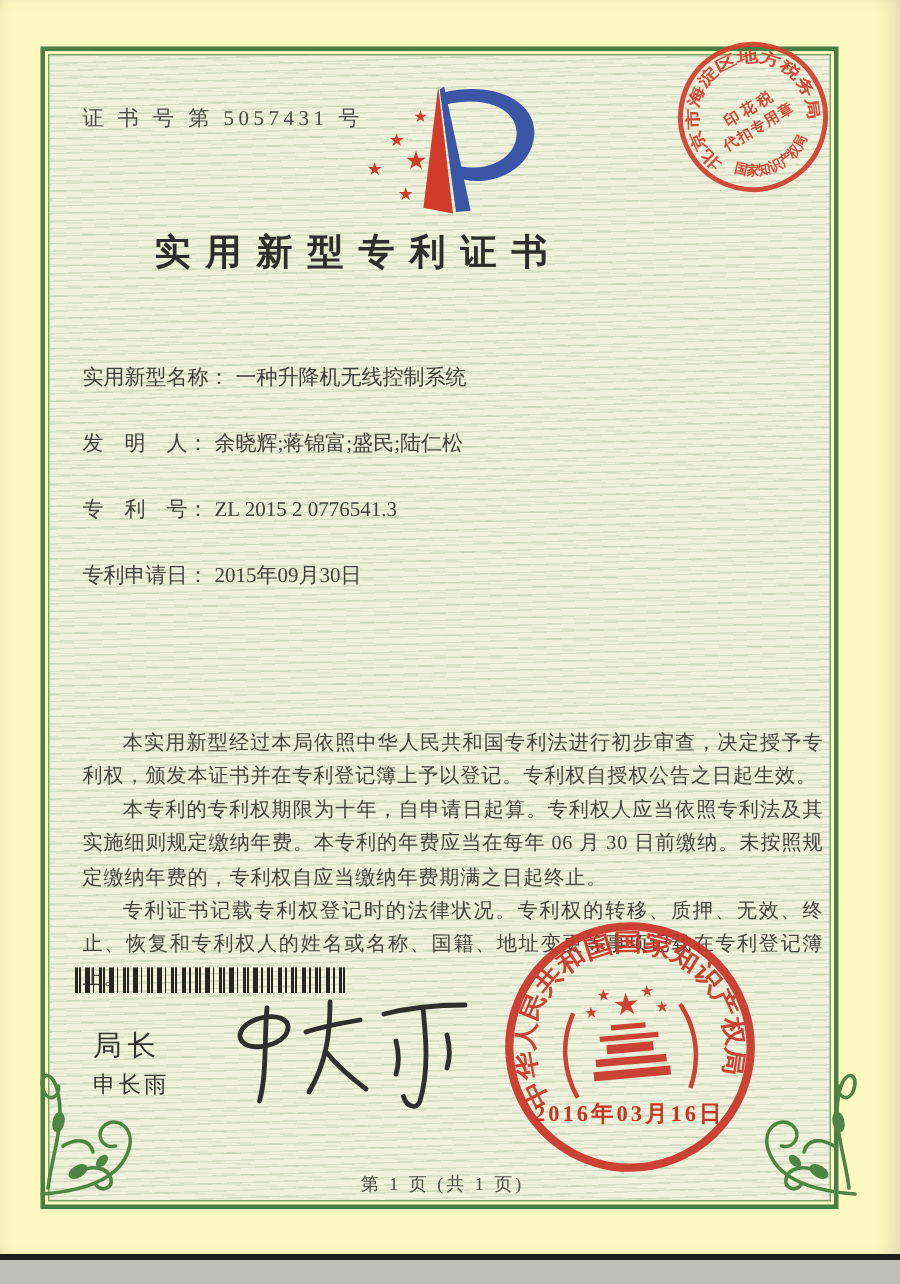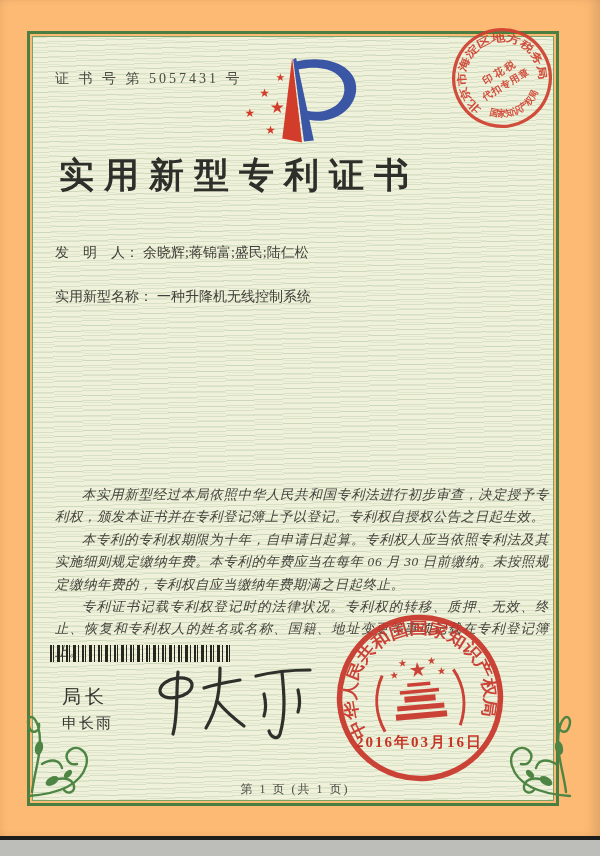--- a/index.html
+++ b/index.html
@@ -1,38 +1,38 @@
 <!DOCTYPE html>
 <html><head>
 <meta charset="utf-8">
 <style>
   html,body{margin:0;padding:0;}
   .stage{position:relative;width:600px;height:856px;background:#bdbdb9;overflow:hidden;
          font-family:"Liberation Serif","DejaVu Serif",serif;}
-  .paper{position:absolute;left:0;top:0;width:600px;height:836px;background:#fdba74;
+  .paper{position:absolute;left:0;top:0;width:600px;height:836px;background:#fef9c3;
          border-bottom:4px solid #1d1d1b;
          box-shadow:inset -10px 0 14px -6px rgba(0,0,0,.14), inset 4px 0 8px -4px rgba(0,0,0,.10);}
   .frame{position:absolute;left:27px;top:31px;width:522px;height:765px;border:3px solid #4b7f41;padding:2px;}
   .frame-inner{width:100%;height:100%;box-sizing:border-box;border:1px solid #7aa368;
     background-color:#eff1da;
     background-image:
       repeating-linear-gradient(178deg, rgba(122,160,110,0.20) 0 1px, rgba(0,0,0,0) 1px 5px),
       repeating-linear-gradient(2deg, rgba(122,160,110,0.13) 0 1px, rgba(0,0,0,0) 1px 7px);}
   .cert-no{position:absolute;left:55px;top:70px;font-size:14px;letter-spacing:3px;color:#4a4a44;}
   .logo{position:absolute;left:233px;top:50px;width:138px;height:102px;}
   .tax-seal{position:absolute;left:444px;top:20px;width:116px;height:116px;
             transform:rotate(-31deg);opacity:.93;}
   .title{position:absolute;left:27px;top:152px;width:424px;text-align:center;
-         font-size:35px;font-weight:bold;letter-spacing:10px;color:#2e2e2a;}
+         font-size:24px;font-weight:bold;letter-spacing:10px;color:#2e2e2a;}
   .fields{position:absolute;left:55px;top:246px;width:495px;}
   .field-row{margin-bottom:30px;font-size:14px;line-height:14px;color:#403f39;}
   .field-row .lbl{margin-right:4px;}
   .paras{position:absolute;left:55px;top:484px;width:494px;font-size:13.4px;line-height:22.4px;
          color:#45443d;text-align:justify;}
-  .paras p{margin:0;text-indent:2em;letter-spacing:.6px;font-style:italic;}
+  .paras p{margin:0;text-indent:2em;letter-spacing:.6px;}
   .barcode{position:absolute;left:50px;top:645px;width:183px;height:17px;
     background:repeating-linear-gradient(90deg,#26261f 0 2px,rgba(0,0,0,0) 2px 3px,#26261f 3px 4px,
       rgba(0,0,0,0) 4px 7px,#26261f 7px 10px,rgba(0,0,0,0) 10px 12px,#26261f 12px 13px,rgba(0,0,0,0) 13px 16px);}
   .signer-title{position:absolute;left:62px;top:684px;font-size:19px;color:#33332e;letter-spacing:4px;}
   .signer-name{position:absolute;left:62px;top:714px;font-size:15px;color:#33332e;letter-spacing:2px;}
   .signature{position:absolute;left:148px;top:660px;width:170px;height:85px;}
   .main-seal{position:absolute;left:332px;top:610px;width:176px;height:176px;opacity:.93;transform:rotate(-5deg);}
   .seal-date{position:absolute;left:356px;top:733px;font-size:15px;font-weight:bold;color:#c53526;
              letter-spacing:2px;z-index:5;}
   .footer{position:absolute;left:27px;top:781px;width:536px;text-align:center;font-size:12px;
@@ -106,24 +106,30 @@
         <textPath href="#taxBottom" startOffset="0" textLength="61" lengthAdjust="spacingAndGlyphs">国家知识产权局</textPath>
       </text>
       <text x="60" y="57" font-size="10.5" fill="#cf4030" font-weight="bold" text-anchor="middle">印 花 税</text>
       <text x="60" y="71" font-size="10" fill="#cf4030" font-weight="bold" text-anchor="middle" letter-spacing="1">代扣专用章</text>
     </svg>
 
     <div class="title">实用新型专利证书</div>
 
     <div class="fields">
       <div class="field-row">
+        <span class="lbl">实用新型名称：</span><span class="val">一种升降机无线控制系统</span>
+      </div>
+      <div class="field-row">
         <span class="lbl">发　明　人：</span><span class="val">余晓辉;蒋锦富;盛民;陆仁松</span>
       </div>
       <div class="field-row">
-        <span class="lbl">实用新型名称：</span><span class="val">一种升降机无线控制系统</span>
+        <span class="lbl">专　利　号：</span><span class="val">ZL 2015 2 0776541.3</span>
+      </div>
+      <div class="field-row">
+        <span class="lbl">专利申请日：</span><span class="val">2015年09月30日</span>
       </div>
     </div>
 
     <div class="paras">
       <p>本实用新型经过本局依照中华人民共和国专利法进行初步审查，决定授予专利权，颁发本证书并在专利登记簿上予以登记。专利权自授权公告之日起生效。</p>
       <p>本专利的专利权期限为十年，自申请日起算。专利权人应当依照专利法及其实施细则规定缴纳年费。本专利的年费应当在每年 06 月 30 日前缴纳。未按照规定缴纳年费的，专利权自应当缴纳年费期满之日起终止。</p>
       <p>专利证书记载专利权登记时的法律状况。专利权的转移、质押、无效、终止、恢复和专利权人的姓名或名称、国籍、地址变更等事项记载在专利登记簿上。</p>
     </div>
 
     <div class="barcode"></div>

